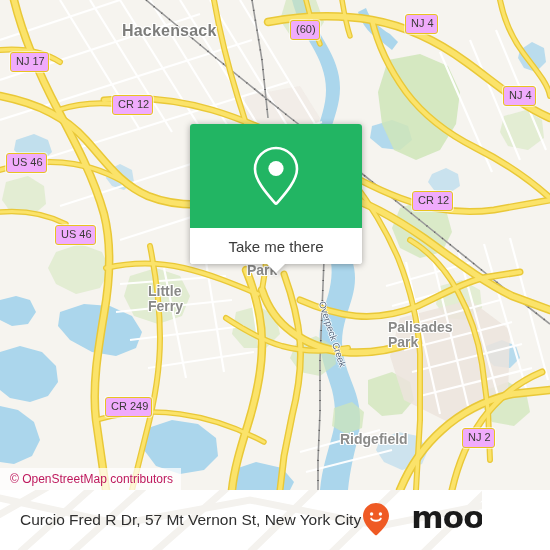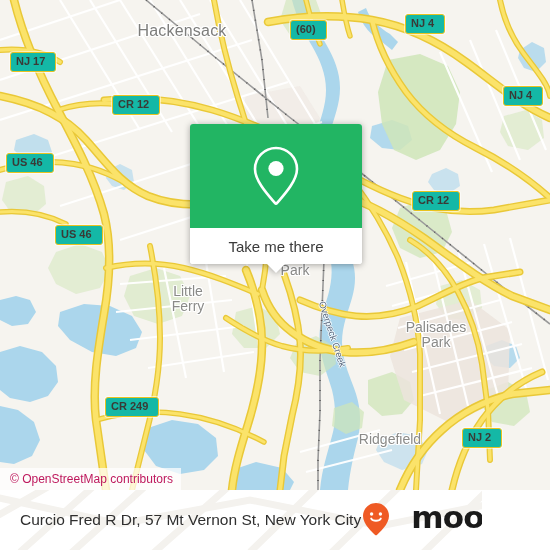--- a/index.html
+++ b/index.html
@@ -30,22 +30,22 @@
     overflow: hidden;
     background: #f6f4ef;
   }
   #map svg { display: block; }
 
   
   .place-label {
     position: absolute;
     color: #8a8a88;
     font-family: "Liberation Sans", sans-serif;
-    font-weight: normal;
-    text-align: center;
+    font-weight: bold;
+    text-align: left;
     white-space: pre-line;
     line-height: 1.05;
     text-shadow:
        1px 0 0 rgba(255,255,255,.9), -1px 0 0 rgba(255,255,255,.9),
        0 1px 0 rgba(255,255,255,.9), 0 -1px 0 rgba(255,255,255,.9),
        1px 1px 0 rgba(255,255,255,.9), -1px -1px 0 rgba(255,255,255,.9),
        1px -1px 0 rgba(255,255,255,.9), -1px 1px 0 rgba(255,255,255,.9);
     pointer-events: none;
   }
   .place-city   { font-size: 16px; color: #7d7d7b; letter-spacing: .2px; }
@@ -59,29 +59,29 @@
     white-space: nowrap;
     text-shadow:
        1px 0 0 rgba(255,255,255,.85), -1px 0 0 rgba(255,255,255,.85),
        0 1px 0 rgba(255,255,255,.85), 0 -1px 0 rgba(255,255,255,.85);
     pointer-events: none;
   }
 
   
   .shield {
     position: absolute;
-    background: #14b8a6;
+    background: #f0abfc;
     border: 1.5px solid #e8c320;
     border-radius: 3px;
     color: #3a3a36;
     font-size: 11px;
-    font-weight: bold;
+    font-weight: normal;
     font-family: "Liberation Sans", sans-serif;
     line-height: 1;
-    padding: 3px 10px 4px 5px;
+    padding: 3px 3px 4px 5px;
     white-space: nowrap;
     box-shadow: 0 0 0 1px rgba(255,255,255,.55);
   }
 
   
   #popup {
     position: absolute;
     left: 190px;
     top: 124px;
     width: 172px;

